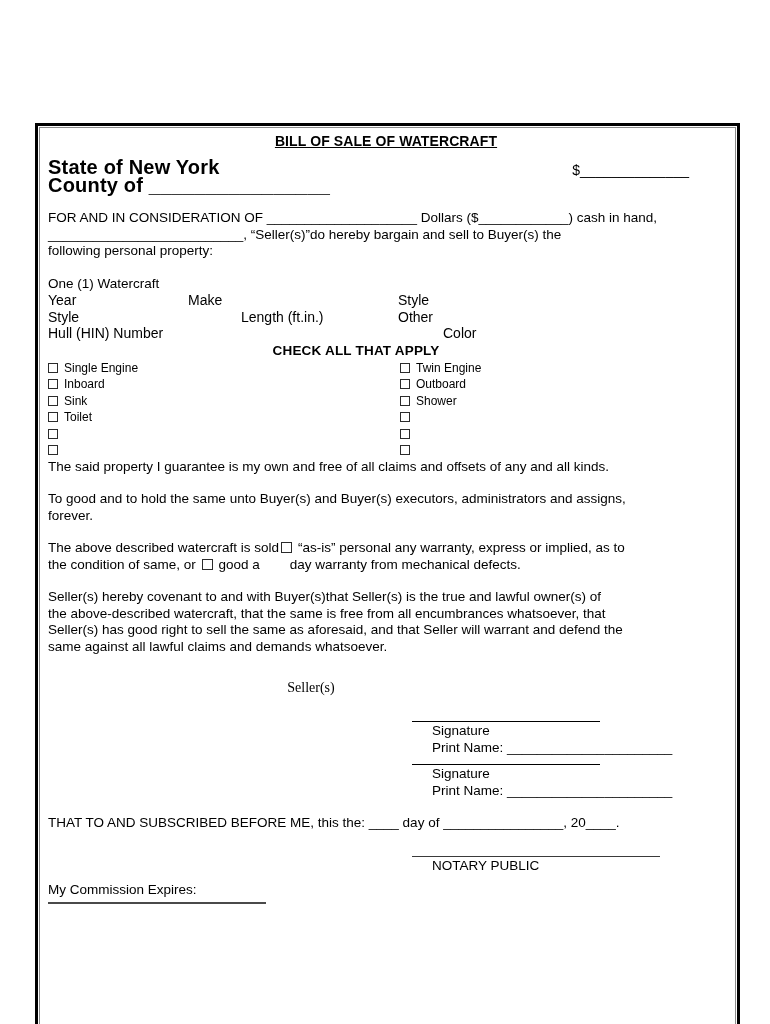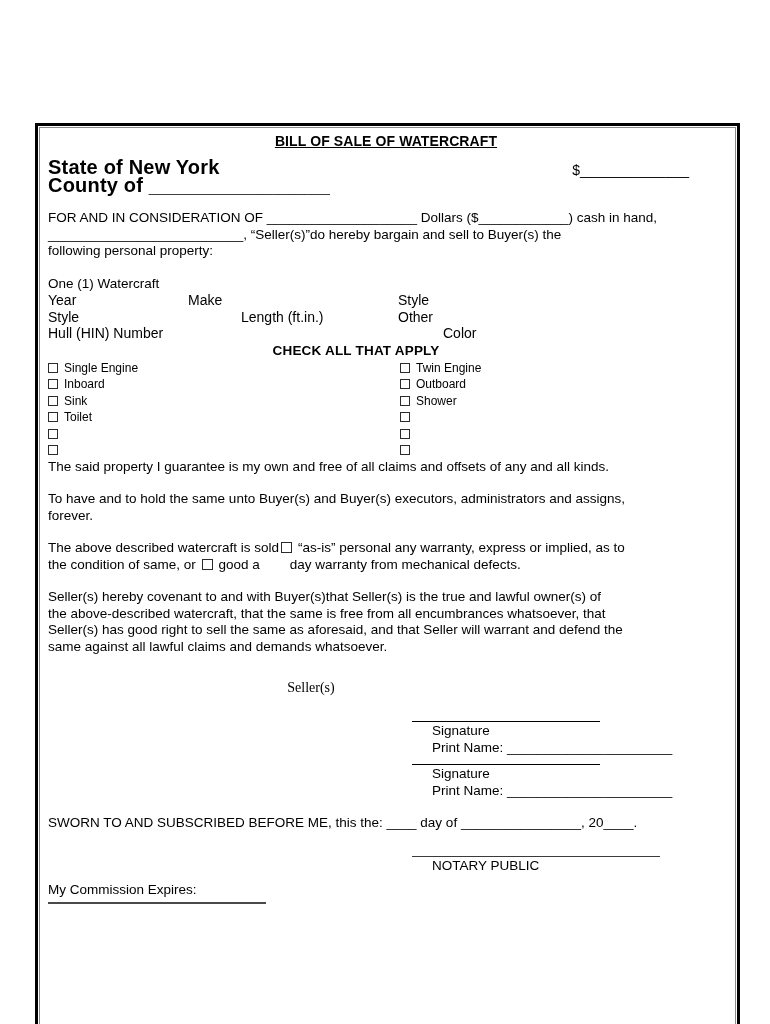--- a/index.html
+++ b/index.html
@@ -312,21 +312,21 @@
             <span class="cb-label"></span>
           </div>
         </div>
 
       </div>
 
       <div class="para">The said property I guarantee is my own and free of all claims and offsets of any and all kinds.</div>
 
       <div class="gap"></div>
 
-      <div class="para">To have and to hold the same unto Buyer(s) and Buyer(s) executors, administrators and assigns,</div>
+      <div class="para">To good and to hold the same unto Buyer(s) and Buyer(s) executors, administrators and assigns,</div>
       <div class="para">forever.</div>
 
       <div class="gap"></div>
 
       <div class="para"><span>The above described watercraft is sold</span><span class="box-inline"></span> <span>“as-is” personal any warranty, express or implied, as to</span></div>
       <div class="para"><span>the condition of same, or</span> <span class="box-inline"></span> <span>good a</span>&nbsp;&nbsp;&nbsp;&nbsp;&nbsp;&nbsp;&nbsp;&nbsp;<span>day warranty from mechanical defects.</span></div>
 
       <div class="gap"></div>
 
       <div class="para">Seller(s) hereby covenant to and with Buyer(s)that Seller(s) is the true and lawful owner(s) of</div>
@@ -351,21 +351,21 @@
       <div class="gap-sm"></div>
 
       <div class="sig-block">
         <div class="rule"></div>
         <div class="sig-label">Signature</div>
         <div class="sig-label">Print Name: ______________________</div>
       </div>
 
       <div class="gap"></div>
 
-      <div class="para">SWORN TO AND SUBSCRIBED BEFORE ME, this the: ____ day of ________________, 20____.</div>
+      <div class="para">THAT TO AND SUBSCRIBED BEFORE ME, this the: ____ day of ________________, 20____.</div>
 
       <div class="gap"></div>
       <div class="gap-sm"></div>
 
       <div class="notary-block">
         <div class="notary-rule"></div>
         <div class="sig-label">NOTARY PUBLIC</div>
       </div>
 
       <div class="gap-sm"></div>

